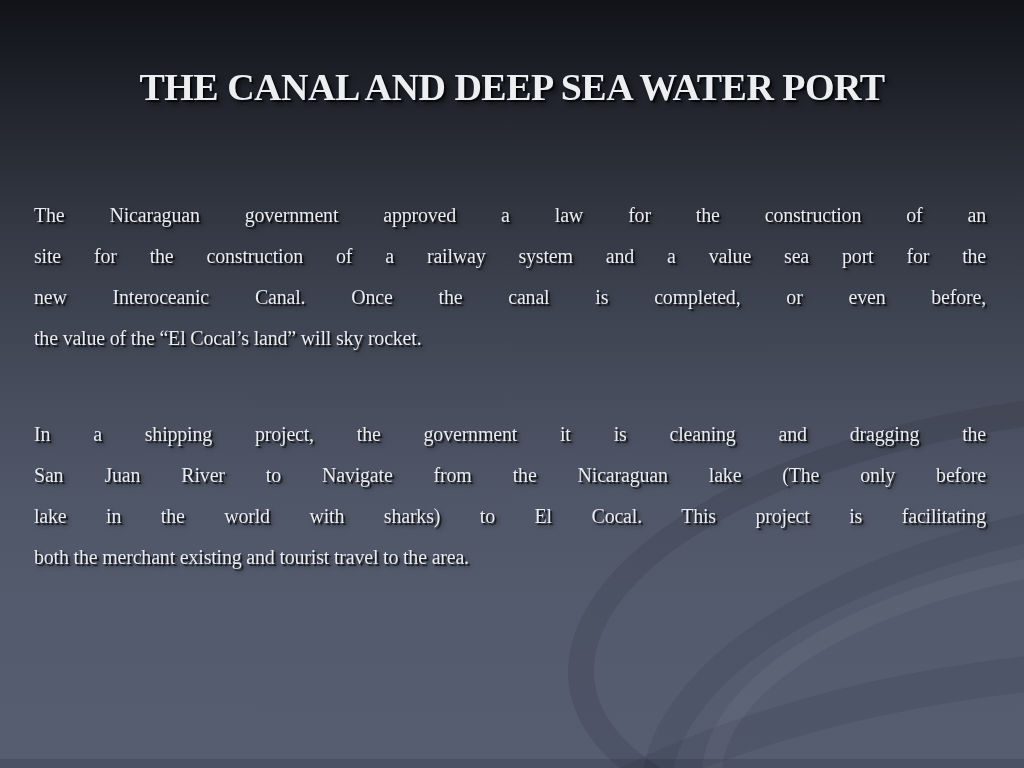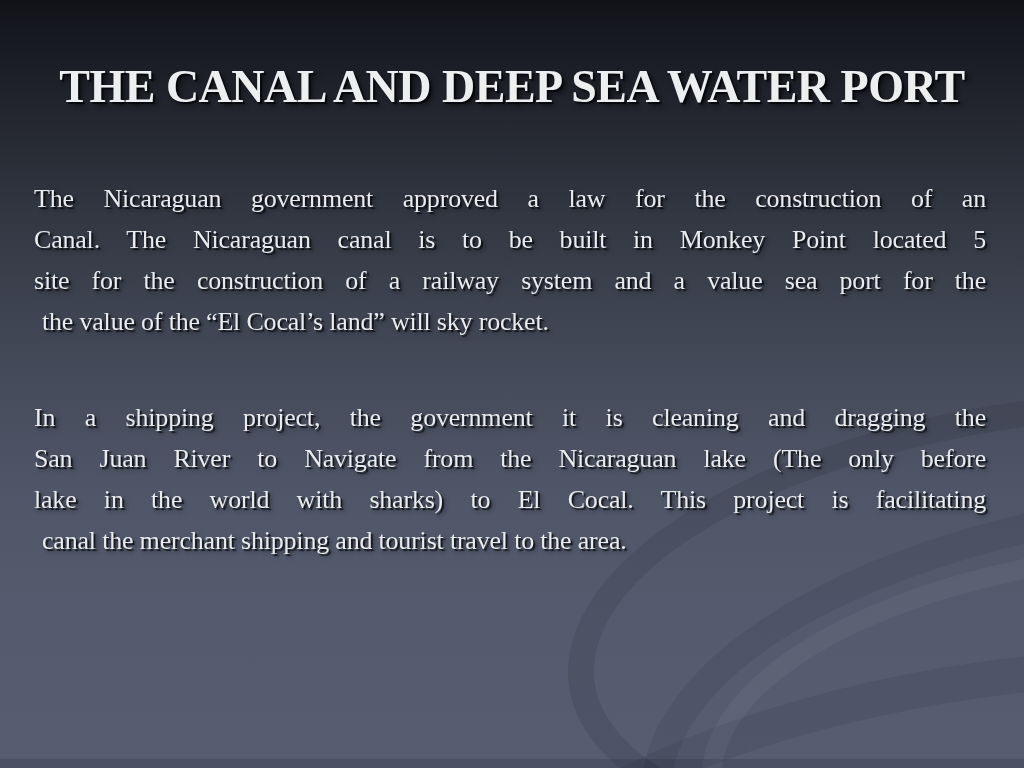--- a/index.html
+++ b/index.html
@@ -61,45 +61,44 @@
     height: 9px;
     background: rgba(10, 14, 22, 0.14);
   }
   .title {
     position: absolute;
     top: 64px;
     left: 0;
     width: 100%;
     line-height: 46px;
     text-align: center;
-    font-size: 46px;
+    font-size: 38px;
     font-weight: 700;
     letter-spacing: -0.5px;
     color: #eceef0;
     text-shadow: 2px 2px 1px rgba(5, 6, 10, 0.85), 4px 4px 5px rgba(0, 0, 0, 0.45);
   }
   .textbox {
     position: absolute;
     left: 34px;
-    top: 178px;
+    top: 195px;
     width: 952px;
-    font-size: 26px;
+    font-size: 20px;
     line-height: 41px;
     letter-spacing: -0.2px;
     color: #e9ebee;
     text-shadow: 2px 2px 1px rgba(8, 9, 14, 0.78), 3px 3px 4px rgba(0, 0, 0, 0.4);
   }
   .line {
     white-space: nowrap;
     text-align: justify;
     text-align-last: justify;
   }
   .line.last {
     text-align-last: left;
-    margin-left: 8px;
   }
   .para2 {
     margin-top: 55px;
   }
 </style>
 </head>
 <body>
 
 <div class="slide">
 
@@ -108,27 +107,27 @@
   <div class="swirl swirl-c"></div>
   <div class="swirl swirl-d"></div>
   <div class="bottom-edge"></div>
 
   <div class="title">THE CANAL AND DEEP SEA WATER PORT</div>
 
   <div class="textbox">
 
     <div class="paragraph">
       <div class="line">The Nicaraguan government approved a law for the construction of an</div>
-      <div class="line">Canal. The Nicaraguan canal is to be built in Monkey Point located 5</div>
       <div class="line">site for the construction of a railway system and a value sea port for the</div>
+      <div class="line">new Interoceanic Canal. Once the canal is completed, or even before,</div>
       <div class="line last">the value of the “El Cocal’s land” will sky rocket.</div>
     </div>
 
     <div class="paragraph para2">
       <div class="line">In a shipping project, the government it is cleaning and dragging the</div>
       <div class="line">San Juan River to Navigate from the Nicaraguan lake (The only before</div>
       <div class="line">lake in the world with sharks) to El Cocal.  This project is facilitating</div>
-      <div class="line last">canal the merchant shipping and tourist travel to the area.</div>
+      <div class="line last">both the merchant existing and tourist travel to the area.</div>
     </div>
 
   </div>
 
 </div>
 
 </body></html>

